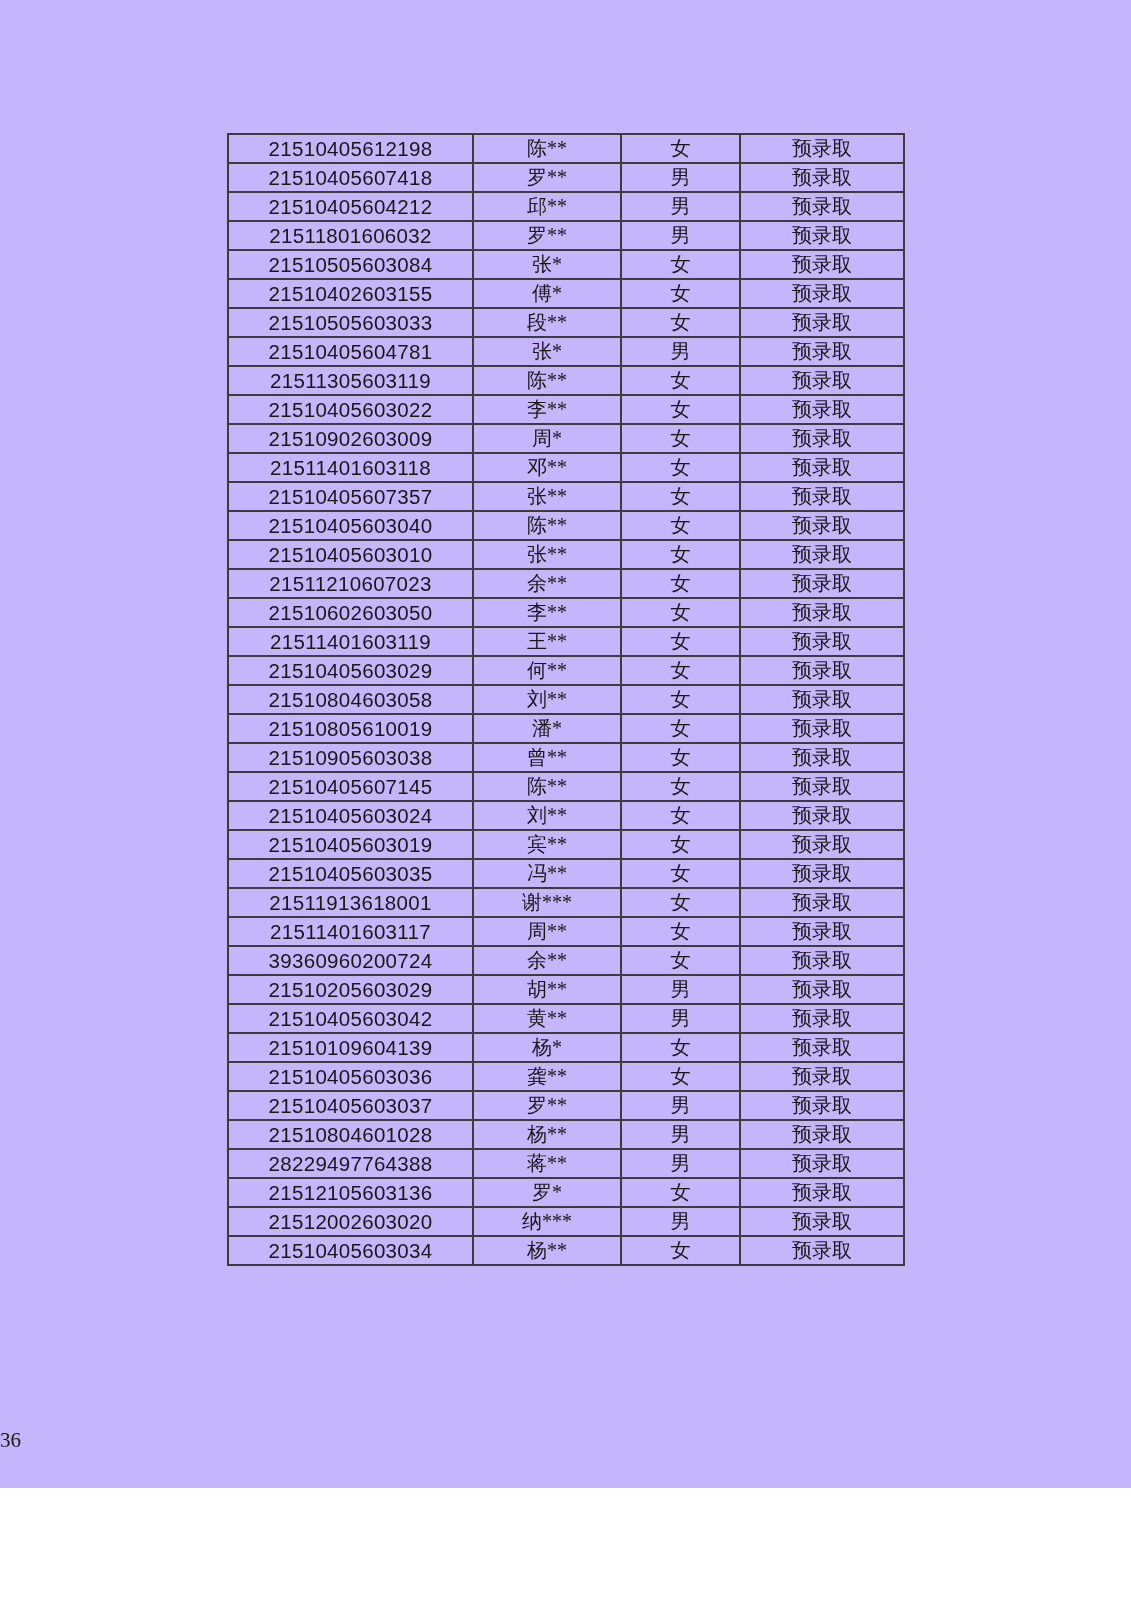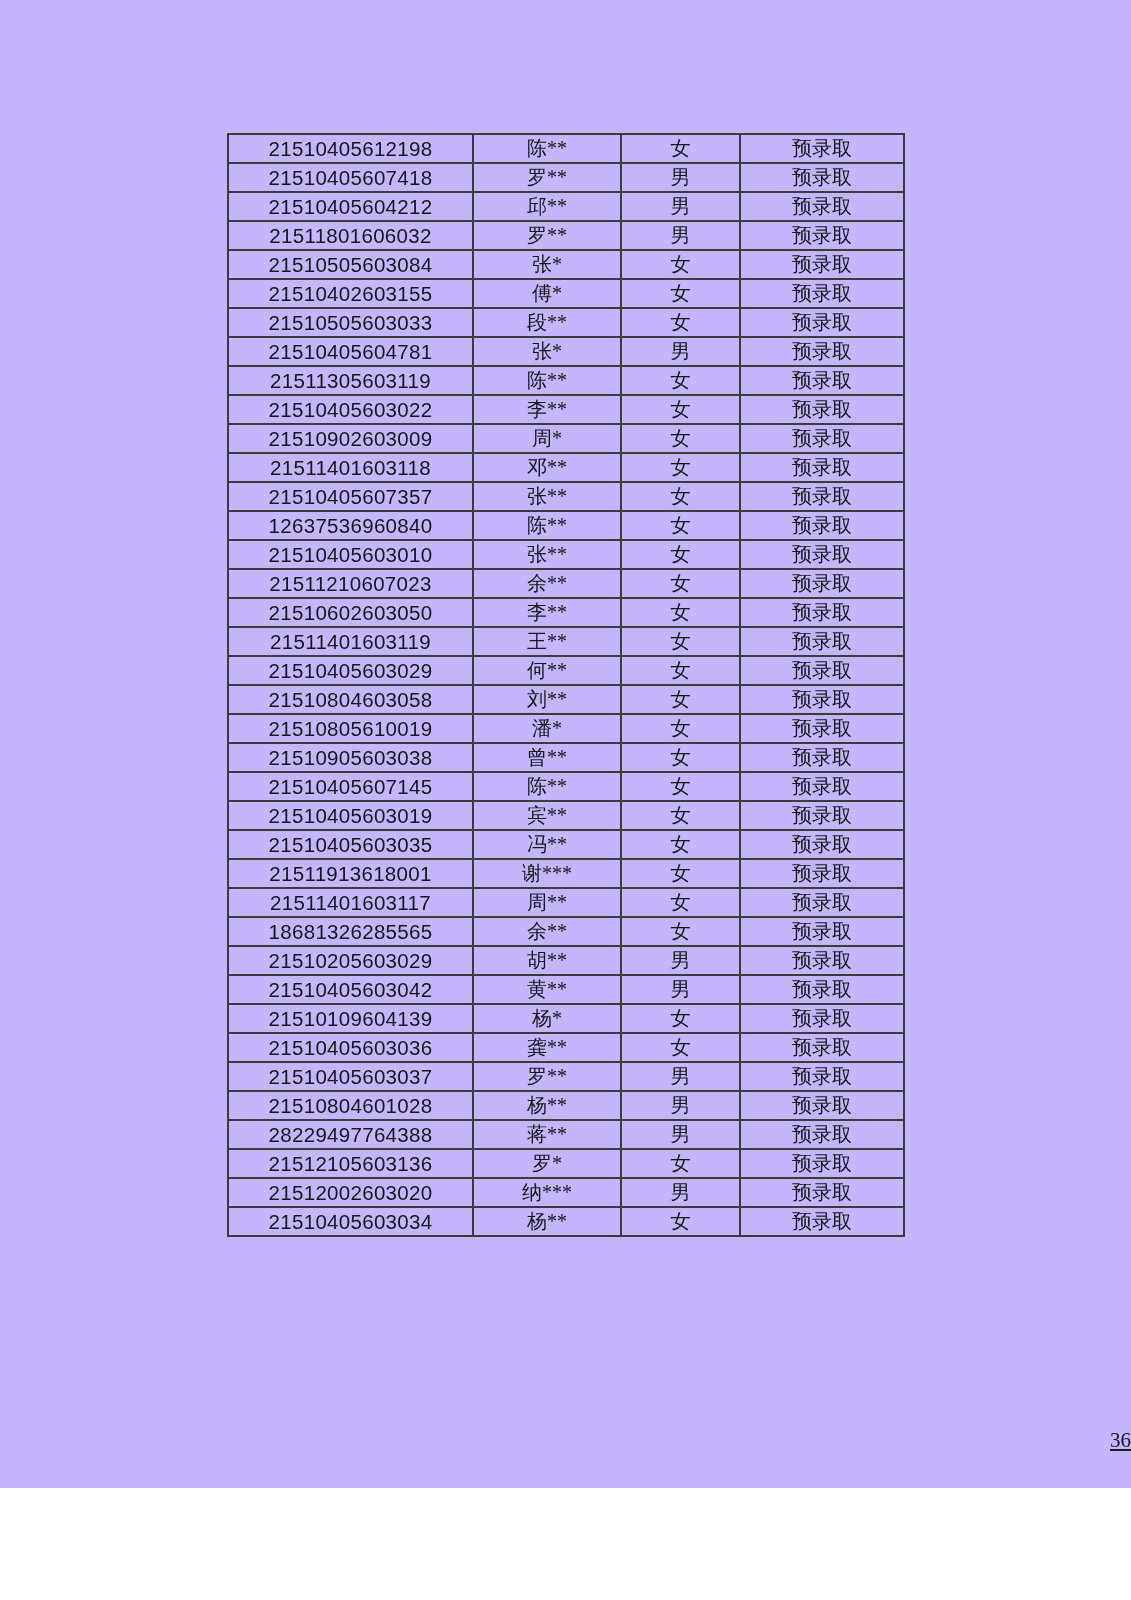--- a/index.html
+++ b/index.html
@@ -47,25 +47,24 @@
   td.cell-cjk {
     font-family: "Liberation Serif", "DejaVu Serif", serif;
     font-size: 20px;
     color: #181818;
   }
   .page-number {
     position: absolute;
     top: 1428px;
     left: 0;
     width: 1131px;
-    text-align: right;
+    text-align: left;
     font-family: "Liberation Serif", "DejaVu Serif", serif;
     font-size: 21px;
     color: #1a1a1a;
-    text-decoration: underline;
   }
 </style>
 </head>
 <body>
 
 <div class="page">
 
   <table class="data-table">
     <colgroup>
       <col class="c-id">
@@ -146,21 +145,21 @@
           <td class="cell-cjk">女</td>
           <td class="cell-cjk">预录取</td>
         </tr>
         <tr>
           <td class="cell-id">21510405607357</td>
           <td class="cell-cjk">张**</td>
           <td class="cell-cjk">女</td>
           <td class="cell-cjk">预录取</td>
         </tr>
         <tr>
-          <td class="cell-id">12637536960840</td>
+          <td class="cell-id">21510405603040</td>
           <td class="cell-cjk">陈**</td>
           <td class="cell-cjk">女</td>
           <td class="cell-cjk">预录取</td>
         </tr>
         <tr>
           <td class="cell-id">21510405603010</td>
           <td class="cell-cjk">张**</td>
           <td class="cell-cjk">女</td>
           <td class="cell-cjk">预录取</td>
         </tr>
@@ -206,20 +205,26 @@
           <td class="cell-cjk">女</td>
           <td class="cell-cjk">预录取</td>
         </tr>
         <tr>
           <td class="cell-id">21510405607145</td>
           <td class="cell-cjk">陈**</td>
           <td class="cell-cjk">女</td>
           <td class="cell-cjk">预录取</td>
         </tr>
         <tr>
+          <td class="cell-id">21510405603024</td>
+          <td class="cell-cjk">刘**</td>
+          <td class="cell-cjk">女</td>
+          <td class="cell-cjk">预录取</td>
+        </tr>
+        <tr>
           <td class="cell-id">21510405603019</td>
           <td class="cell-cjk">宾**</td>
           <td class="cell-cjk">女</td>
           <td class="cell-cjk">预录取</td>
         </tr>
         <tr>
           <td class="cell-id">21510405603035</td>
           <td class="cell-cjk">冯**</td>
           <td class="cell-cjk">女</td>
           <td class="cell-cjk">预录取</td>
@@ -230,21 +235,21 @@
           <td class="cell-cjk">女</td>
           <td class="cell-cjk">预录取</td>
         </tr>
         <tr>
           <td class="cell-id">21511401603117</td>
           <td class="cell-cjk">周**</td>
           <td class="cell-cjk">女</td>
           <td class="cell-cjk">预录取</td>
         </tr>
         <tr>
-          <td class="cell-id">18681326285565</td>
+          <td class="cell-id">39360960200724</td>
           <td class="cell-cjk">余**</td>
           <td class="cell-cjk">女</td>
           <td class="cell-cjk">预录取</td>
         </tr>
         <tr>
           <td class="cell-id">21510205603029</td>
           <td class="cell-cjk">胡**</td>
           <td class="cell-cjk">男</td>
           <td class="cell-cjk">预录取</td>
         </tr>

